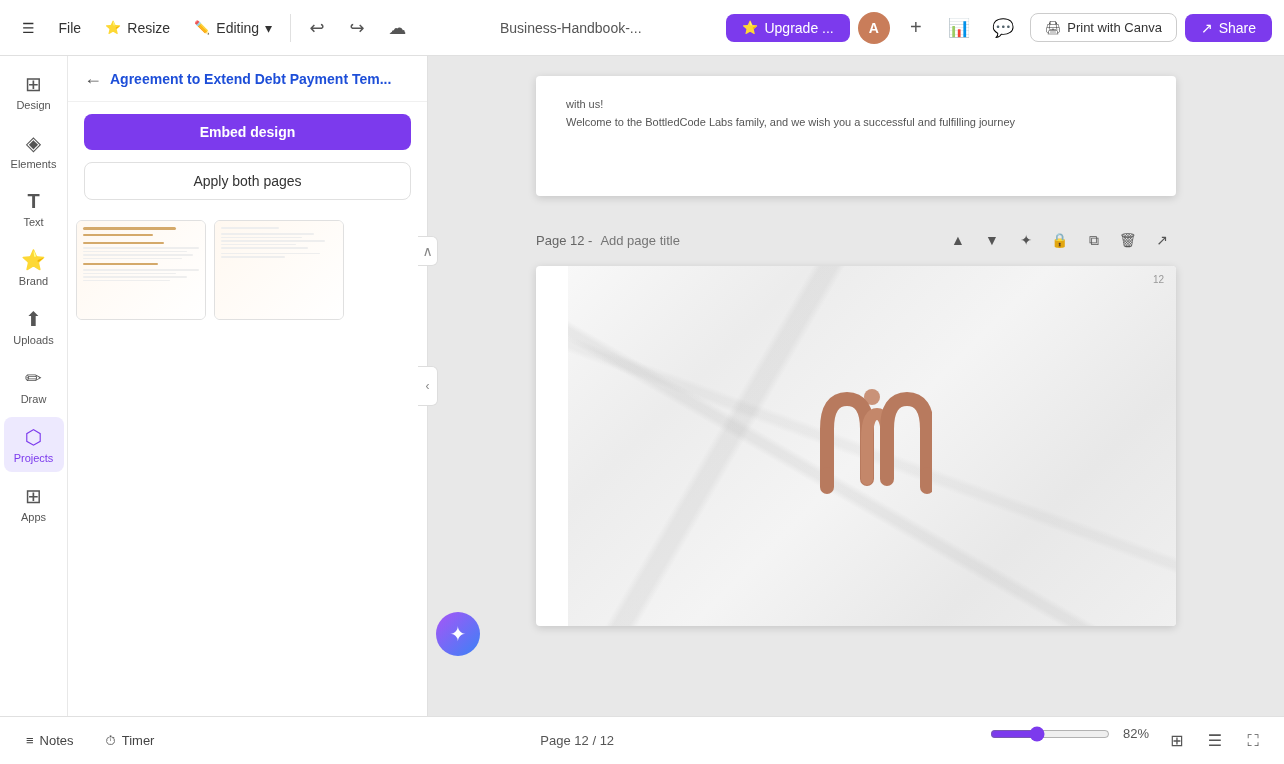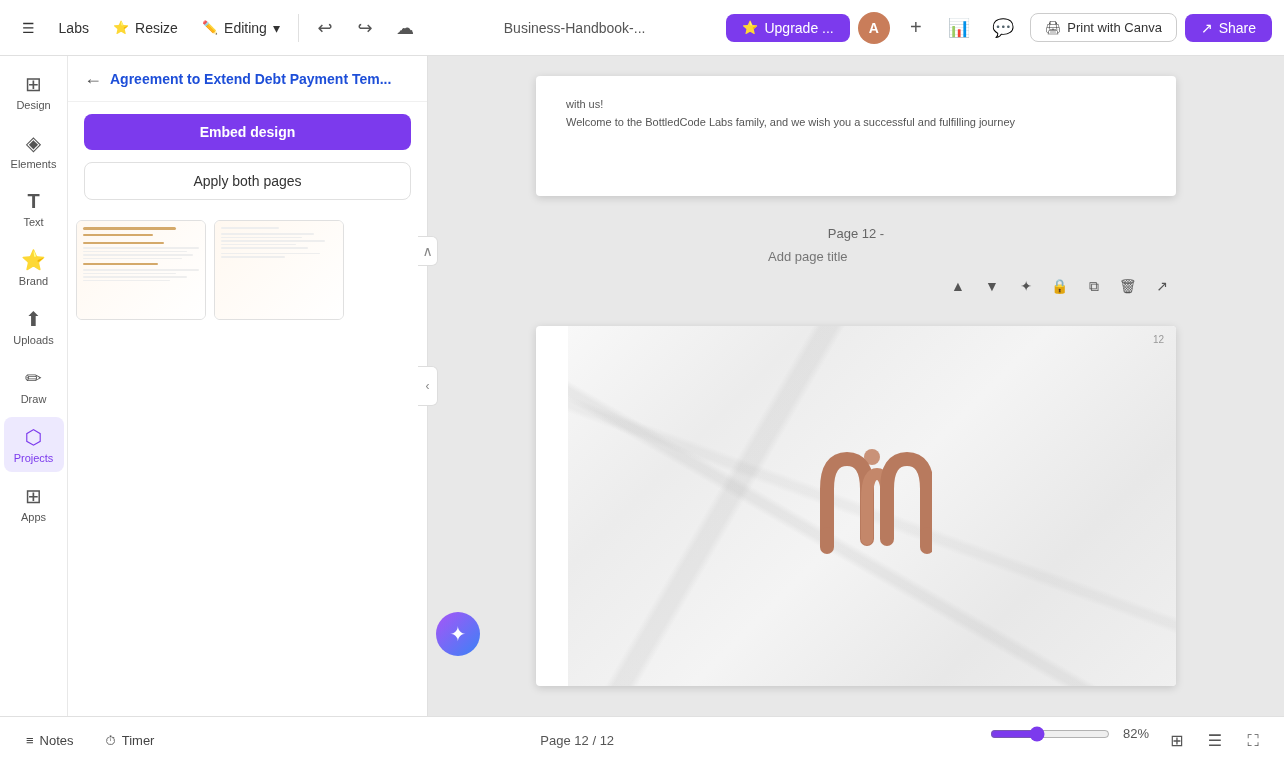--- a/index.html
+++ b/index.html
@@ -75,21 +75,21 @@
     }
     .thumb-content { width: 100%; height: 100%; background: linear-gradient(135deg, #fff8f0 0%, #fff 100%); padding: 6px; }
 
     
     .canvas-area {
       flex: 1; background: #e8e8e8; overflow: auto; position: relative; display: flex; flex-direction: column; align-items: center; padding: 20px 40px;
     }
 
     
     .page-container { width: 640px; margin-bottom: 30px; }
-    .page-label { display: flex; align-items: center; gap: 8px; margin-bottom: 26px; flex-direction: column; }
+    .page-label { display: flex; align-items: center; gap: 8px; margin-bottom: 12px; }
     .page-title-input { font-size: 13px; color: #b91c1c; background: transparent; border: none; outline: none; }
     .page-controls { display: flex; gap: 6px; margin-left: auto; }
     .page-ctrl-btn { width: 28px; height: 28px; border: none; background: transparent; border-radius: 4px; cursor: pointer; display: flex; align-items: center; justify-content: center; font-size: 14px; color: #555; }
     .page-canvas {
       width: 640px; height: 360px; background: #fff; border-radius: 4px;
       box-shadow: 0 2px 8px rgba(0,0,0,0.15); overflow: hidden; position: relative;
     }
 
     
     .page11-content { padding: 20px 30px; font-size: 11px; color: #555; line-height: 1.6; }
@@ -134,21 +134,21 @@
     }
   </style>
 </head>
 <body>
 
 <div class="topbar">
   <button class="topbar-btn">
     <span>☰</span>
   </button>
   <button class="topbar-btn">
-    <span>Labs</span>
+    <span>File</span>
   </button>
   <button class="topbar-btn">
     <span style="font-size:13px;">⭐</span>
     <span>Resize</span>
   </button>
   <button class="topbar-btn">
     <span style="font-size:13px;">✏️</span>
     <span>Editing</span>
     <span>▾</span>
   </button>

